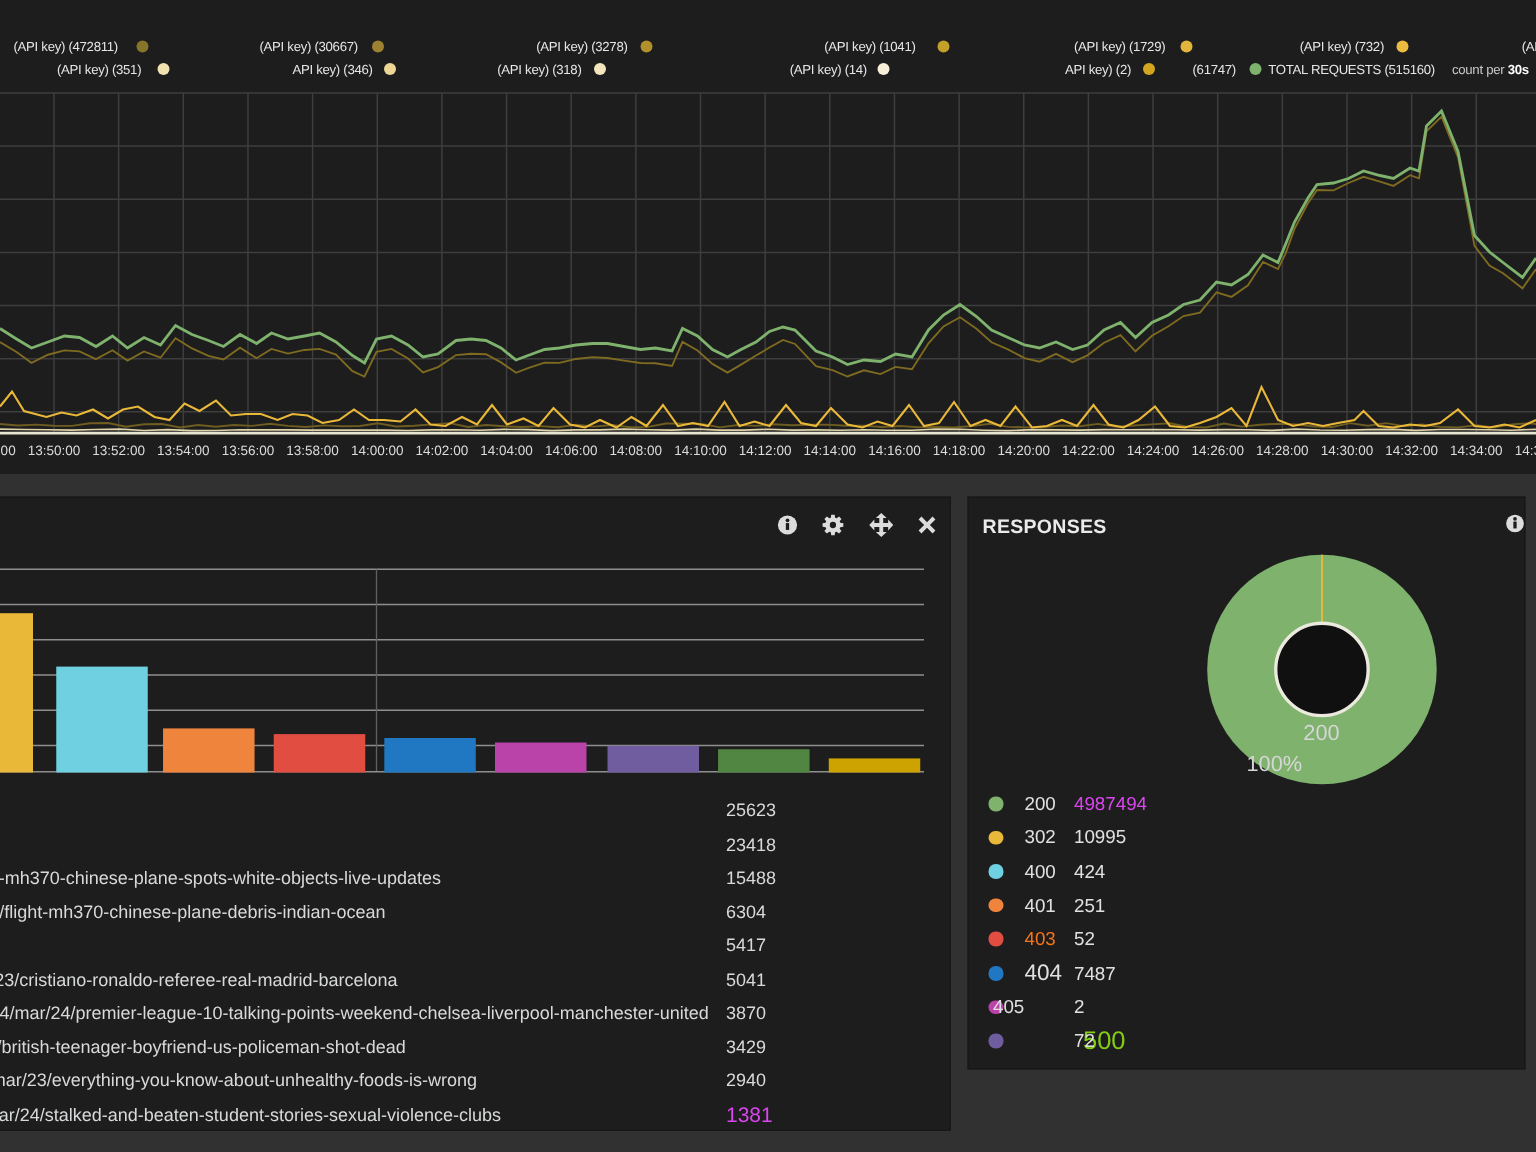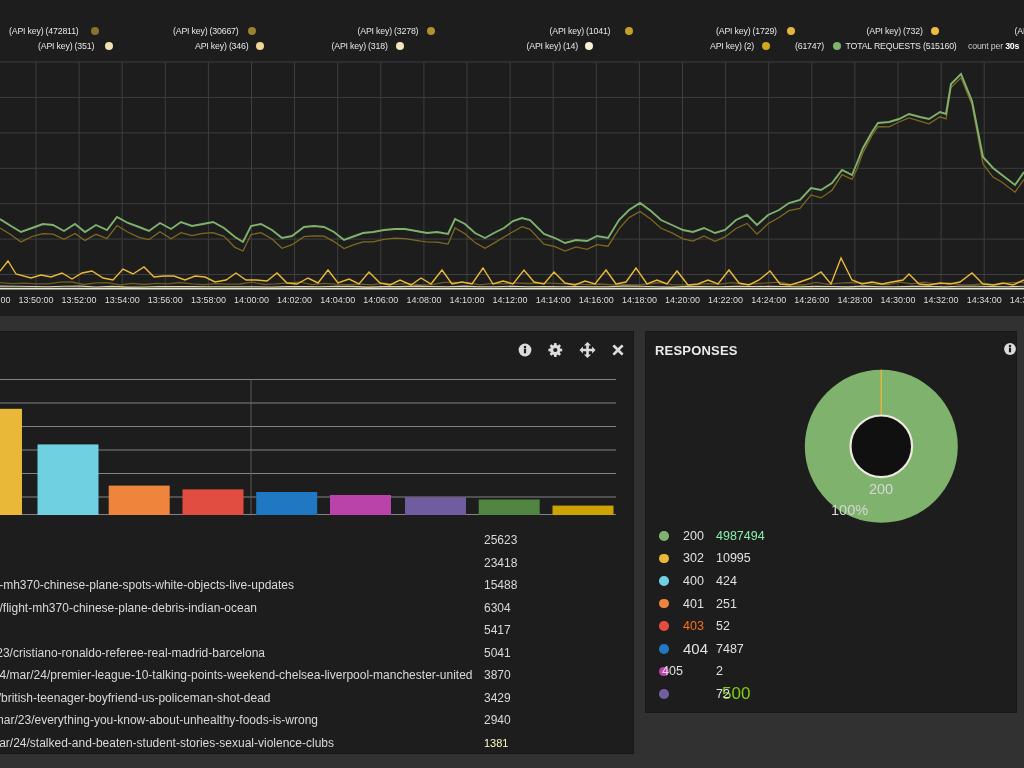--- a/index.html
+++ b/index.html
@@ -136,37 +136,37 @@
 <span style="position:absolute;left:484px;top:622.0px;font-size:12px;line-height:16px;color:#d8d9da">5417</span>
 <span style="position:absolute;right:759.0px;top:644.5px;font-size:12px;line-height:16px;color:#d8d9da;white-space:nowrap">/football/2014/mar/23/cristiano-ronaldo-referee-real-madrid-barcelona</span>
 <span style="position:absolute;left:484px;top:644.5px;font-size:12px;line-height:16px;color:#d8d9da">5041</span>
 <span style="position:absolute;right:551.5px;top:667.0px;font-size:12px;line-height:16px;color:#d8d9da;white-space:nowrap">/football/blog/2014/mar/24/premier-league-10-talking-points-weekend-chelsea-liverpool-manchester-united</span>
 <span style="position:absolute;left:484px;top:667.0px;font-size:12px;line-height:16px;color:#d8d9da">3870</span>
 <span style="position:absolute;right:753.5px;top:689.5px;font-size:12px;line-height:16px;color:#d8d9da;white-space:nowrap">/world/2014/mar/25/british-teenager-boyfriend-us-policeman-shot-dead</span>
 <span style="position:absolute;left:484px;top:689.5px;font-size:12px;line-height:16px;color:#d8d9da">3429</span>
 <span style="position:absolute;right:706.0px;top:712.0px;font-size:12px;line-height:16px;color:#d8d9da;white-space:nowrap">/lifeandstyle/2014/mar/23/everything-you-know-about-unhealthy-foods-is-wrong</span>
 <span style="position:absolute;left:484px;top:712.0px;font-size:12px;line-height:16px;color:#d8d9da">2940</span>
 <span style="position:absolute;right:690.0px;top:734.5px;font-size:12px;line-height:16px;color:#d8d9da;white-space:nowrap">/education/2014/mar/24/stalked-and-beaten-student-stories-sexual-violence-clubs</span>
-<span style="position:absolute;left:484px;top:734.5px;font-size:11px;line-height:16px;color:#fef9c3">1381</span>
+<span style="position:absolute;left:484px;top:734.5px;font-size:14px;line-height:16px;color:#d946ef">1381</span>
 <div style="position:absolute;left:655px;top:342.5px;font-size:13px;font-weight:bold;color:#eaeaea;letter-spacing:0.2px">RESPONSES</div>
 <svg width="24" height="24" style="position:absolute;left:998px;top:337px">
     <circle cx="12" cy="12" r="5.9" fill="#dcdcdc"></circle>
     <circle cx="12" cy="8.9" r="1.25" fill="#1d1d1d"></circle>
     <rect x="10.9" y="10.7" width="2.2" height="4.6" fill="#1d1d1d"></rect>
   </svg>
 <svg width="372" height="382" style="position:absolute;left:645px;top:331px">
 <circle cx="236.3" cy="115.3" r="76.5" fill="#7eb26d"></circle>
 <line x1="236.3" y1="38.8" x2="236.3" y2="87" stroke="#eab839" stroke-width="1.3"></line>
 <circle cx="236.3" cy="115.3" r="30.8" fill="#101010" stroke="#eceadf" stroke-width="2.2"></circle>
 </svg>
 <div style="position:absolute;left:831px;top:481px;width:100px;text-align:center;font-size:14.5px;color:#d6d6d6">200</div>
 <div style="position:absolute;left:831px;top:501.5px;width:100px;text-align:left;font-size:14.5px;color:#d6d6d6">100%</div>
 <span style="position:absolute;left:659.0px;top:531.0px;width:9.5px;height:9.5px;border-radius:50%;background:#7eb26d"></span>
 <span style="position:absolute;left:683px;top:527.8px;font-size:12.5px;line-height:16px;color:#e0e0e0">200</span>
-<span style="position:absolute;left:716px;top:527.8px;font-size:12.5px;line-height:16px;color:#86efac">4987494</span>
+<span style="position:absolute;left:716px;top:527.8px;font-size:12.5px;line-height:16px;color:#d946ef">4987494</span>
 <span style="position:absolute;left:659.0px;top:553.6px;width:9.5px;height:9.5px;border-radius:50%;background:#eab839"></span>
 <span style="position:absolute;left:683px;top:550.4px;font-size:12.5px;line-height:16px;color:#e0e0e0">302</span>
 <span style="position:absolute;left:716px;top:550.4px;font-size:12.5px;line-height:16px;color:#e0e0e0">10995</span>
 <span style="position:absolute;left:659.0px;top:576.2px;width:9.5px;height:9.5px;border-radius:50%;background:#6ed0e0"></span>
 <span style="position:absolute;left:683px;top:573.0px;font-size:12.5px;line-height:16px;color:#e0e0e0">400</span>
 <span style="position:absolute;left:716px;top:573.0px;font-size:12.5px;line-height:16px;color:#e0e0e0">424</span>
 <span style="position:absolute;left:659.0px;top:598.8px;width:9.5px;height:9.5px;border-radius:50%;background:#ef843c"></span>
 <span style="position:absolute;left:683px;top:595.6px;font-size:12.5px;line-height:16px;color:#e0e0e0">401</span>
 <span style="position:absolute;left:716px;top:595.6px;font-size:12.5px;line-height:16px;color:#e0e0e0">251</span>
 <span style="position:absolute;left:659.0px;top:621.4px;width:9.5px;height:9.5px;border-radius:50%;background:#e24d42"></span>

